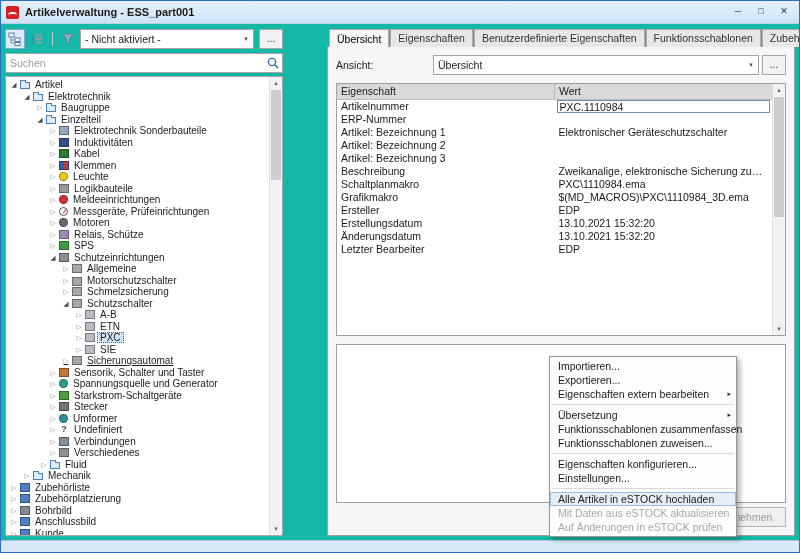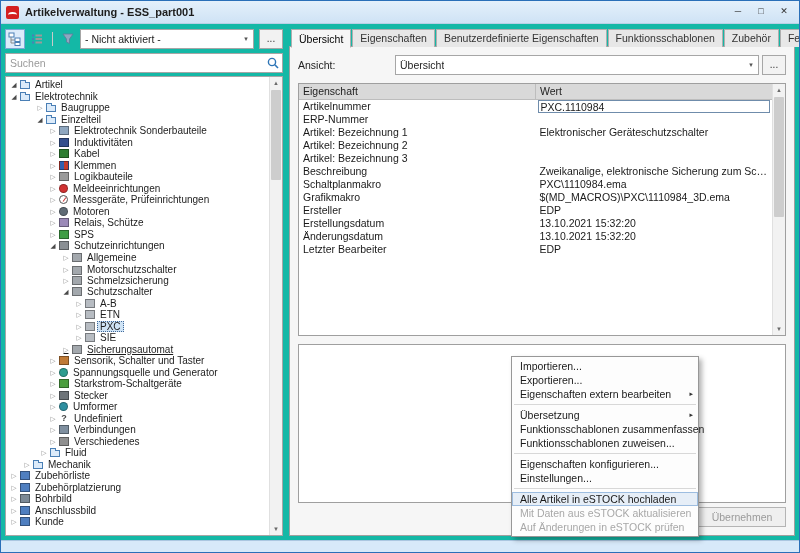--- a/index.html
+++ b/index.html
@@ -11,21 +11,21 @@
   
   .titlebar { height:23px; background:linear-gradient(#e4f0fb,#cfe3f5); display:flex; align-items:center;
               padding:0 5px; flex:none; border-bottom:1px solid #b9d0e6; }
   .app-icon { width:13px; height:13px; background:#d42020; border-radius:2px; margin-right:6px; position:relative; flex:none; }
   .app-icon::after { content:''; position:absolute; left:2px; top:6px; width:9px; height:4px;
                      border-top:2px solid #fff; border-radius:50%; }
   .title { font-size:11px; font-weight:bold; color:#1e1e1e; flex:1; white-space:nowrap; overflow:hidden; }
   .win-btn { width:20px; height:16px; font-size:9px; line-height:15px; text-align:center; color:#333; margin-left:3px; flex:none; cursor:default; }
 
   
-  .bodyarea { flex:1; display:flex; min-height:0; padding:4px; }
+  .bodyarea { flex:1; display:flex; min-height:0; padding:4px;gap:19px; }
   .left-panel { width:278px; flex:none; display:flex; flex-direction:column; min-height:0; }
   .splitter { width:6px; flex:none; }
   .right-panel { flex:1; display:flex; flex-direction:column; min-width:0; position:relative; }
 
   
   .left-toolbar { height:22px; display:flex; align-items:center; gap:2px; margin-bottom:3px; flex:none; }
   .tool-btn { width:20px; height:20px; border:1px solid transparent; display:flex; align-items:center; justify-content:center; background:transparent; flex:none; }
   .tool-btn.pressed { background:#dcebfa; border-color:#7aa7d4; }
   .tool-sep { width:1px; height:14px; background:#c9c9c9; margin:0 3px; flex:none; }
   .combo { flex:1; height:20px; background:#fff; border:1px solid #a6a6a6; display:flex; align-items:center;
@@ -165,21 +165,21 @@
         </span>
       </div>
 
       <div class="tree-box">
         <div class="tree">
             <div class="trow" style="padding-left: 2px;">
               <span class="arr open">◢</span>
               <span class="ticon folder"></span>
               <span class="tlabel">Artikel</span>
             </div>
-            <div class="trow" style="padding-left: 2px; align-items: center;">
+            <div class="trow" style="padding-left: 15px; align-items: center;">
               <span class="arr open">◢</span>
               <span class="ticon folder"></span>
               <span class="tlabel">Elektrotechnik</span>
             </div>
             <div class="trow" style="padding-left: 28px;">
               <span class="arr">▷</span>
               <span class="ticon folder"></span>
               <span class="tlabel">Baugruppe</span>
             </div>
             <div class="trow" style="padding-left: 28px;">
@@ -199,20 +199,25 @@
             </div>
             <div class="trow" style="padding-left: 41px;">
               <span class="arr">▷</span>
               <span class="ticon square" style="background: rgb(46, 125, 50);"></span>
               <span class="tlabel">Kabel</span>
             </div>
             <div class="trow" style="padding-left: 41px;">
               <span class="arr">▷</span>
               <span class="ticon split" style="background: linear-gradient(90deg, rgb(47, 95, 176) 50%, rgb(194, 59, 46) 50%);"></span>
               <span class="tlabel">Klemmen</span>
+            </div>
+            <div class="trow" style="padding-left: 41px;">
+              <span class="arr">▷</span>
+              <span class="ticon circle" style="background: rgb(243, 198, 20);"></span>
+              <span class="tlabel">Leuchte</span>
             </div>
             <div class="trow" style="padding-left: 41px;">
               <span class="arr">▷</span>
               <span class="ticon square" style="background: rgb(154, 154, 154);"></span>
               <span class="tlabel">Logikbauteile</span>
             </div>
             <div class="trow" style="padding-left: 41px;">
               <span class="arr">▷</span>
               <span class="ticon circle" style="background: rgb(208, 50, 50);"></span>
               <span class="tlabel">Meldeeinrichtungen</span>

